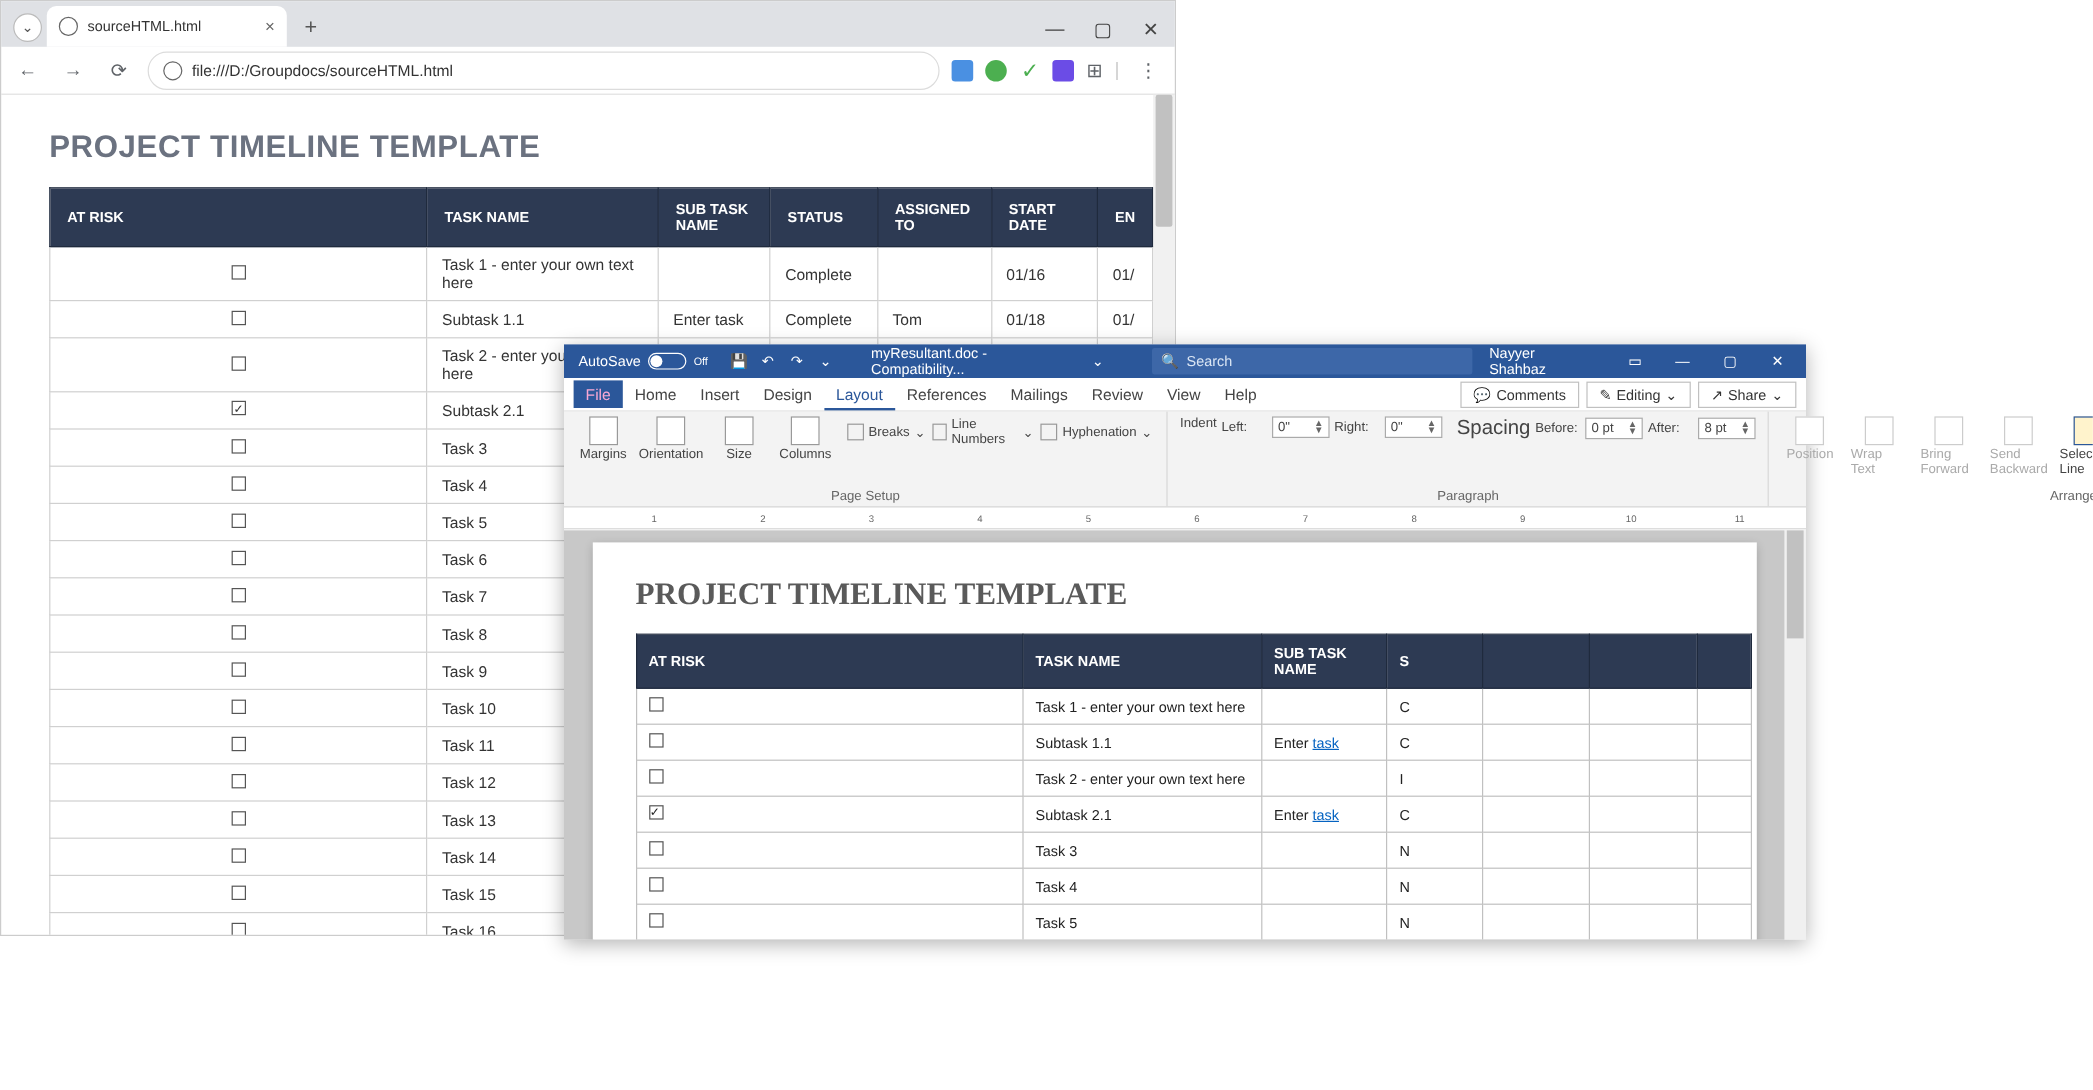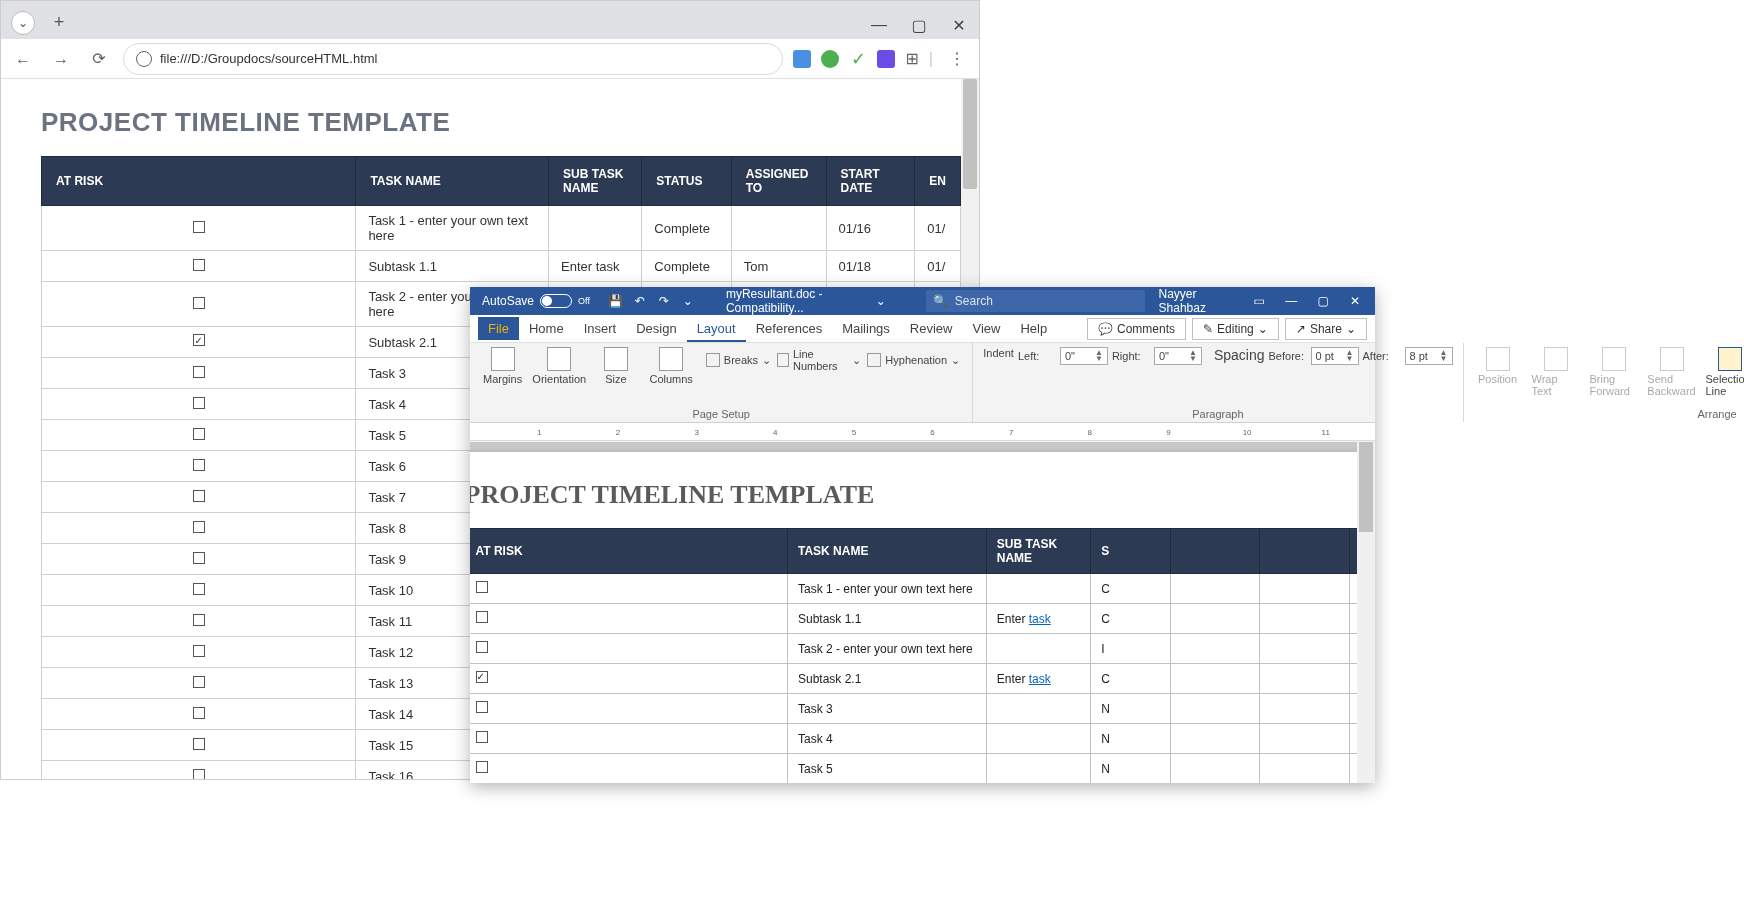--- a/index.html
+++ b/index.html
@@ -23,35 +23,35 @@
   .scrollbar { position:absolute; top:78px; right:0; width:18px; bottom:0; background:#f1f1f1; }
   .scroll-thumb { position:absolute; top:0; left:2px; width:14px; height:110px; background:#c1c1c1; border-radius:2px; }
   .page-title { font-size:26px; font-weight:700; color:#6b7280; letter-spacing:.5px; margin-bottom:18px; font-family:"Century Gothic","Segoe UI",Arial,sans-serif; }
   table.project { border-collapse:collapse; font-size:13px; color:#333; }
   table.project th { background:#2d3a53; color:#fff; font-weight:600; text-align:left; padding:10px 14px; border:1px solid #1f2a3d; font-size:12px; }
   table.project td { border:1px solid #d0d0d0; padding:7px 12px; height:31px; }
   .chk { width:12px; height:12px; border:1.5px solid #555; display:inline-block; }
   .chk.checked::after { content:"✓"; font-size:10px; position:relative; top:-3px; left:0; }
 
   
-  .word { position:absolute; left:470px; top:287px; width:905px; height:496px; background:#f3f3f3; box-shadow:0 4px 16px rgba(0,0,0,.3); }
+  .word { position:absolute; left:470px; top:287px; width:1035px; height:496px; background:#f3f3f3; box-shadow:0 4px 16px rgba(0,0,0,.3); }
   .word-titlebar { height:28px; background:#2b579a; color:#fff; display:flex; align-items:center; font-size:12px; padding:0 4px; }
   .autosave { display:flex; align-items:center; gap:6px; padding:0 8px; }
   .toggle { width:32px; height:14px; border:1px solid #fff; border-radius:8px; position:relative; }
   .toggle::after { content:""; position:absolute; left:1px; top:1px; width:10px; height:10px; background:#fff; border-radius:50%; }
   .qat { display:flex; gap:8px; padding:0 10px; align-items:center; }
   .qat-ic { width:16px; height:16px; display:flex; align-items:center; justify-content:center; }
   .doc-title { margin-left:20px; }
   .title-dd { margin-left:8px; }
   .search-box { margin-left:40px; background:#3d67a8; height:22px; width:270px; border-radius:2px; display:flex; align-items:center; padding:0 8px; gap:6px; color:#dbe6f4; font-size:12px; }
   .user-name { margin-left:auto; padding:0 14px; }
   .winbtn { width:40px; height:28px; display:flex; align-items:center; justify-content:center; }
   .word-ribbon-tabs { height:28px; background:#fff; display:flex; align-items:center; padding:0 8px; font-size:13px; color:#444; gap:6px; border-bottom:1px solid #e0e0e0; }
   .rtab { padding:4px 10px; }
-  .rtab.file { background:#2b579a; color:#eab308; }
+  .rtab.file { background:#2b579a; color:#f9a8d4; }
   .rtab.active { border-bottom:2px solid #2b579a; color:#2b579a; }
   .ribbon-right { margin-left:auto; display:flex; gap:6px; align-items:center; }
   .rbtn { border:1px solid #c0c0c0; padding:3px 10px; font-size:12px; display:flex; align-items:center; gap:4px; color:#333; }
   .word-ribbon { height:80px; background:#f3f3f3; display:flex; border-bottom:1px solid #d0d0d0; }
   .rgroup { border-right:1px solid #d8d8d8; padding:4px 10px 2px; display:flex; flex-direction:column; justify-content:space-between; }
   .rgroup-label { text-align:center; font-size:11px; color:#666; padding-top:2px; }
   .rgroup-body { display:flex; gap:10px; align-items:flex-start; }
   .bigbtn { display:flex; flex-direction:column; align-items:center; gap:2px; font-size:11px; color:#444; width:48px; }
   .bigbtn .ic { width:24px; height:24px; border:1px solid #999; background:#fff; }
   .smallbtns { display:flex; flex-direction:row; gap:2px; font-size:11px; color:#444; }
@@ -76,20 +76,25 @@
   table.wproject th { background:#2d3a53; color:#fff; font-weight:700; text-align:left; padding:8px 10px; border:1px solid #1f2a3d; font-size:12px; }
   table.wproject td { border:1px solid #c0c0c0; padding:6px 10px; height:30px; }
   table.wproject a { color:#0563c1; text-decoration:underline;text-align:right; }
 </style>
 </head>
 <body>
 
 <div class="chrome">
   <div class="chrome-tabs">
     <div class="tab-chevron">⌄</div>
+    <div class="tab">
+      <span class="globe"></span>
+      <span>sourceHTML.html</span>
+      <span class="close">×</span>
+    </div>
     <div class="new-tab">+</div>
     <div style="margin-left:auto;display:flex;">
       <div class="winbtn" style="color:#444">—</div>
       <div class="winbtn" style="color:#444">▢</div>
       <div class="winbtn" style="color:#444">✕</div>
     </div>
   </div>
   <div class="chrome-toolbar">
     <div class="nav-btn">←</div>
     <div class="nav-btn">→</div>
@@ -391,21 +396,21 @@
           <div class="ispace-row">
               <span class="sic"></span>
               <span class="lbl">Right:</span>
               <span class="spin">
                 <span>0"</span>
                 <span class="ar">▲<br>▼</span>
               </span>
             </div>
         </div>
         <div class="ispace-col">
-          <div style="font-size:14px;color:#444">Spacing</div>
+          <div style="font-size:17px;color:#444">Spacing</div>
           <div class="ispace-row">
               <span class="sic"></span>
               <span class="lbl">Before:</span>
               <span class="spin">
                 <span>0 pt</span>
                 <span class="ar">▲<br>▼</span>
               </span>
             </div>
           <div class="ispace-row">
               <span class="sic"></span>

